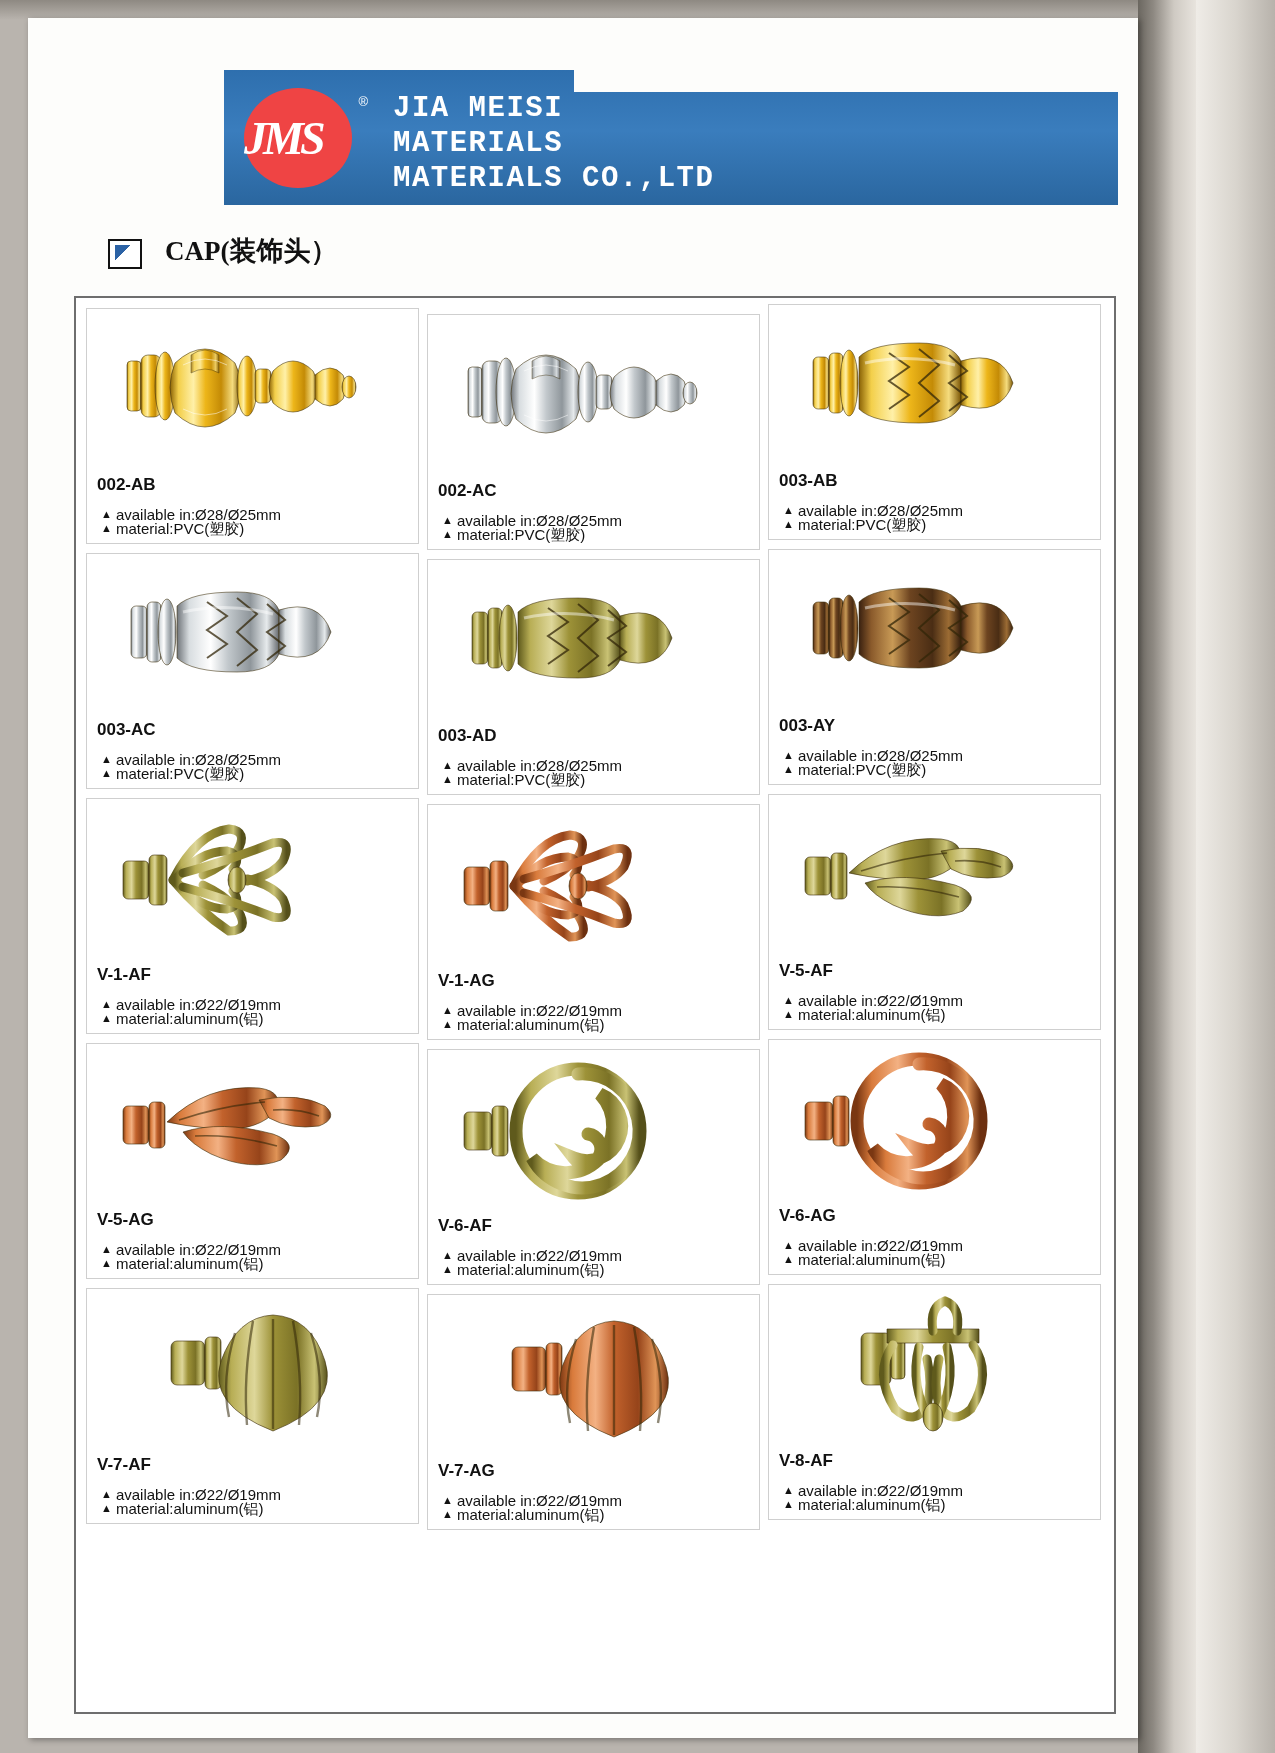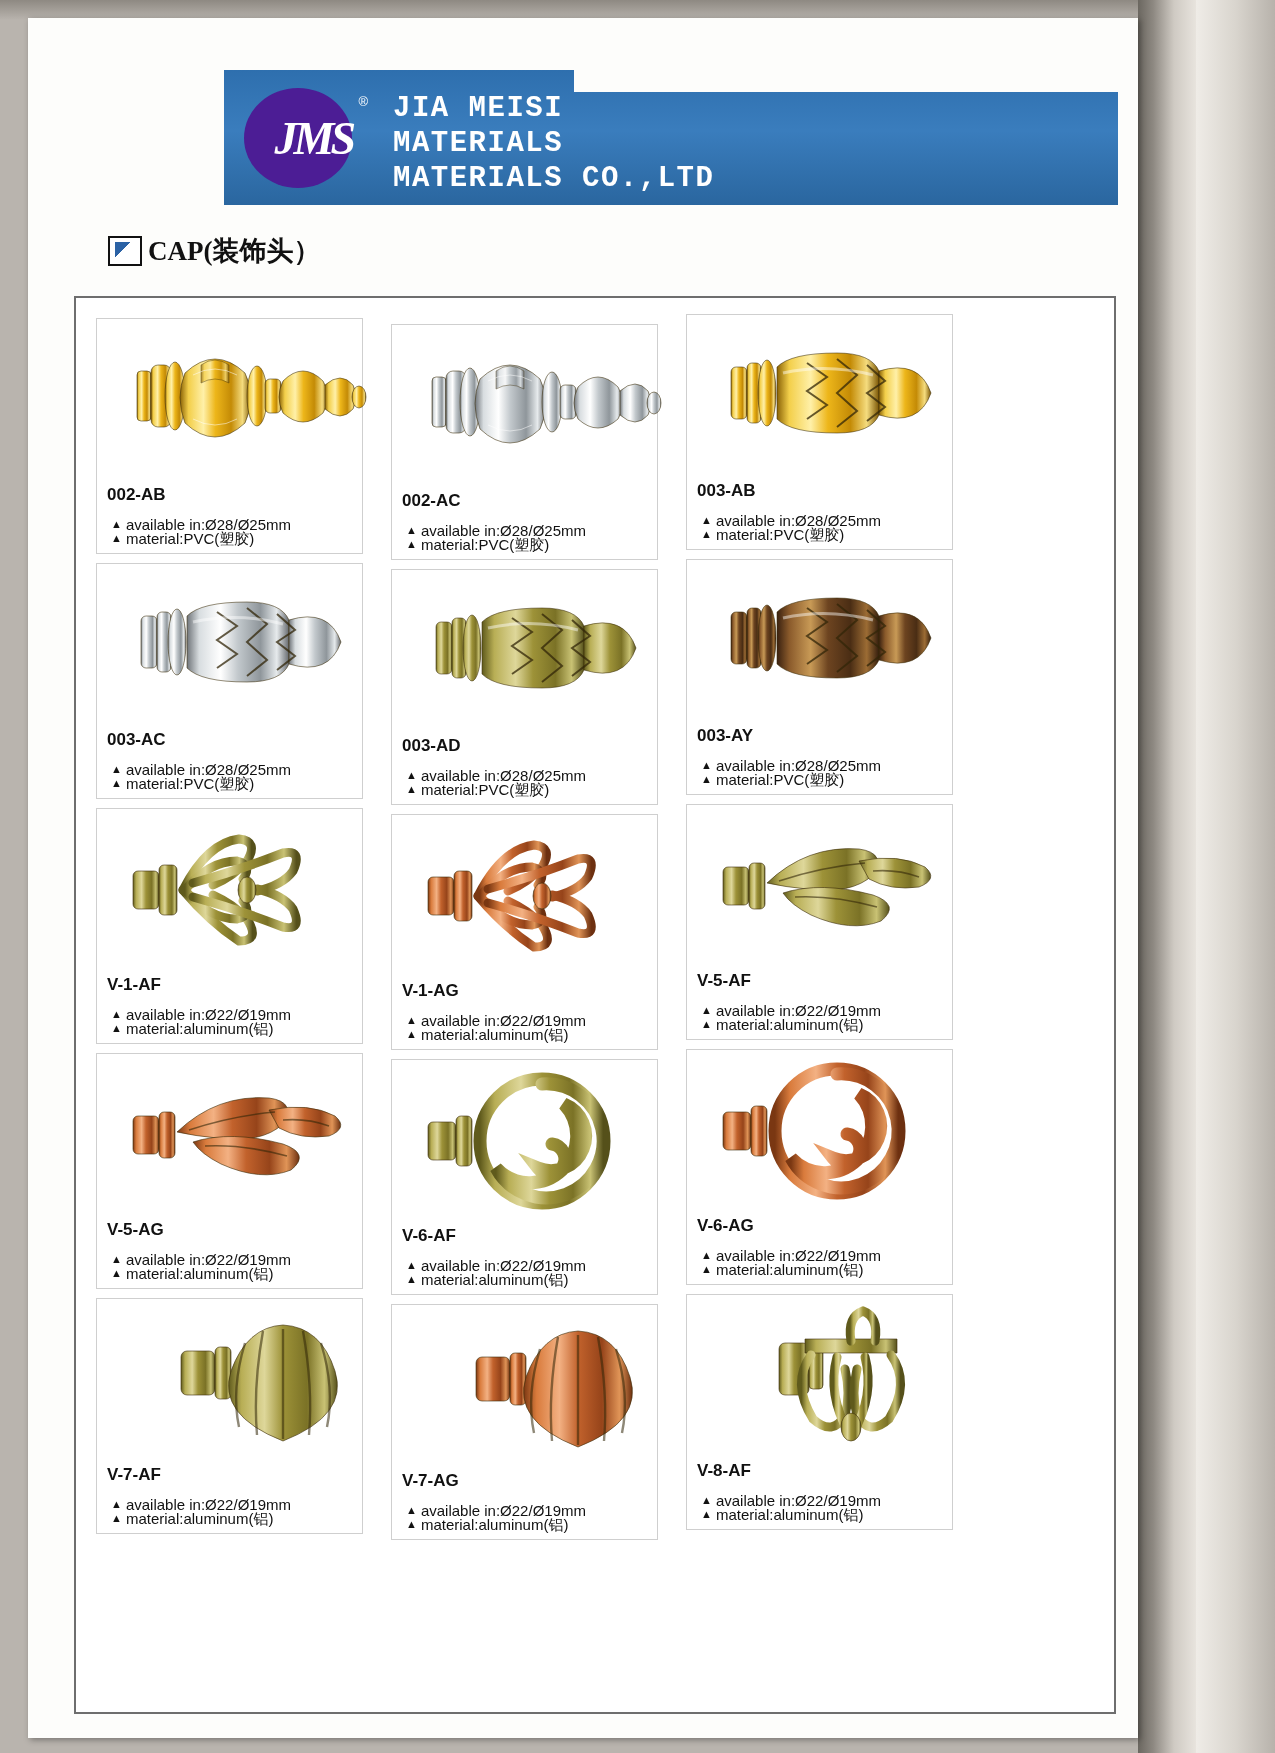--- a/index.html
+++ b/index.html
@@ -45,22 +45,22 @@
   .bluebar{
     position:absolute;left:176px;top:0;width:894px;height:135px;
     background:linear-gradient(180deg,#2e6fae 0%,#3a7dbd 45%,#2a669f 100%);
     clip-path:polygon(0 0, 350px 0, 350px 22px, 894px 22px, 894px 135px, 0 135px);
   }
   .logo{
     position:absolute;left:196px;top:18px;width:120px;height:100px;
   }
   .logo .disc{
     position:absolute;left:0;top:0;width:108px;height:100px;border-radius:50%;
-    background:#4c1d95;
-    display:flex;align-items:center;justify-content:flex-end;
+    background:#ef4444;
+    display:flex;align-items:center;justify-content:flex-start;
   }
   .logo .jms{
     font-family:"Liberation Serif", serif;
     font-size:46px;font-weight:bold;font-style:italic;color:#fff;
     letter-spacing:-4px;
   }
   .logo .reg{
     position:absolute;right:-4px;top:6px;color:#fff;font-size:13px;
   }
   .coname{
@@ -69,21 +69,21 @@
     font-size:29px;font-weight:bold;line-height:1.20;letter-spacing:1.5px;
   }
   .year{
     position:absolute;left:855px;top:28px;
     color:#ffffff;font-family:"Liberation Serif", serif;
     font-style:italic;font-size:74px;font-weight:bold;letter-spacing:2px;
     text-shadow:0 1px 0 rgba(0,0,0,.15);
   }
   
   .sect{
-    position:absolute;left:80px;top:215px;display:flex;align-items:center;gap:6px;
+    position:absolute;left:80px;top:215px;display:flex;align-items:flex-end;gap:23px;
   }
   .sect .sqicon{
     width:30px;height:26px;border:2px solid #111;position:relative;background:#fff;
   }
   .sect .sqicon:after{
     content:"";position:absolute;left:5px;top:4px;width:17px;height:15px;
     background:linear-gradient(135deg,#2b62a5 0%,#2b62a5 50%,#fff 50%,#fff 100%);
   }
   .sect .stitle{
     font-size:27px;font-weight:bold;color:#111;font-family:"Liberation Serif", serif;
@@ -93,23 +93,23 @@
     position:absolute;left:46px;top:278px;width:1042px;height:1418px;
     border:2px solid #6e6e6e;
     background:#ffffff;
     padding:6px;
     box-sizing:border-box;
   }
   .rows{display:flex;flex-direction:column;gap:0px;}
   .row{display:flex;height:245px;}
   .cell{
     position:relative;
-    width:267px;height:236px;
+    width:333px;height:236px;
     border:1px solid #cfcfcf;
-    margin:14px;
+    margin:4px;
     box-sizing:border-box;
     background:#fff;
   }
   .cell .art{
     position:absolute;left:0;top:4px;width:333px;height:155px;
   }
   .cell .code{
     position:absolute;left:10px;top:166px;
     font-size:17px;font-weight:bold;color:#111;
   }

